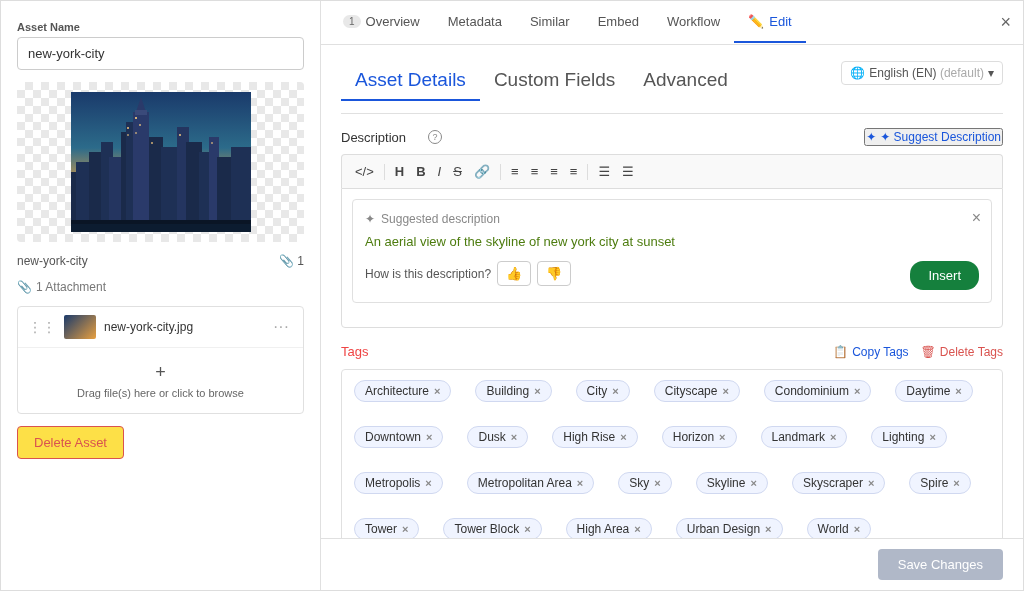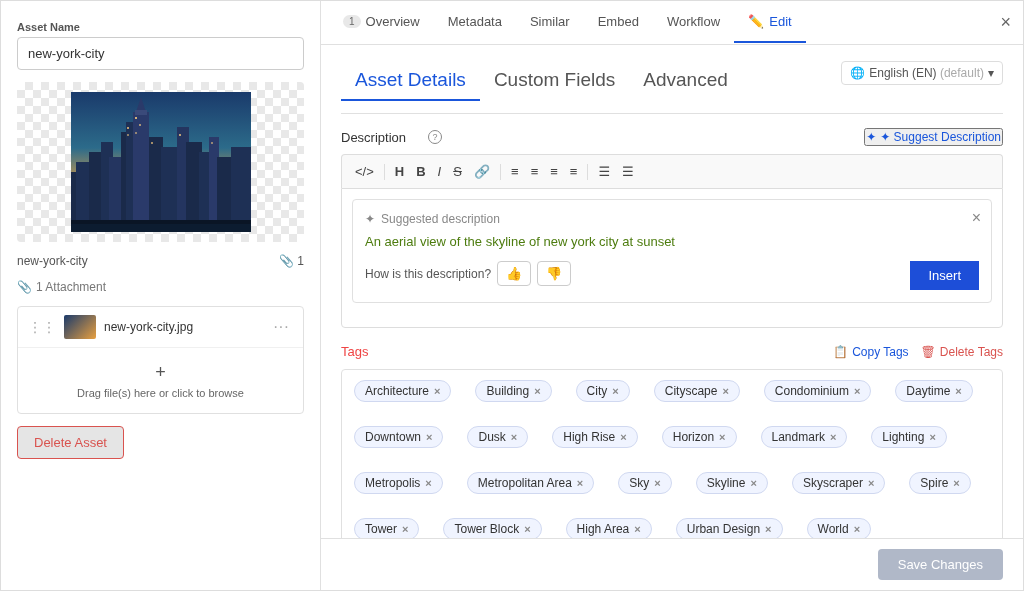--- a/index.html
+++ b/index.html
@@ -20,21 +20,21 @@
     .attachment-section { border: 1px solid #e0e0e0; border-radius: 4px; }
     .attachment-item { display: flex; align-items: center; gap: 8px; padding: 8px 10px; border-bottom: 1px solid #f0f0f0; }
     .drag-handle { color: #aaa; font-size: 14px; cursor: grab; }
     .attachment-thumb { width: 32px; height: 24px; background: linear-gradient(135deg, #1a3a6b, #e8a040); border-radius: 2px; flex-shrink: 0; }
     .attachment-name { flex: 1; font-size: 12px; color: #333; }
     .attachment-menu { color: #aaa; font-size: 16px; cursor: pointer; padding: 0 4px; }
     .drop-zone { display: flex; flex-direction: column; align-items: center; justify-content: center; padding: 14px; gap: 4px; cursor: pointer; }
     .drop-plus { font-size: 18px; color: #555; }
     .drop-text { font-size: 11px; color: #666; }
 
-    .delete-asset-btn { border: 1.5px solid #d9534f; color: #d9534f; background: #e5e5e5; border-radius: 4px; padding: 8px 16px; font-size: 13px; cursor: pointer; width: fit-content; }
+    .delete-asset-btn { border: 1.5px solid #d9534f; color: #d9534f; background: #fde047; border-radius: 4px; padding: 8px 16px; font-size: 13px; cursor: pointer; width: fit-content; }
 
     
     .right-panel { flex: 1; display: flex; flex-direction: column; background: #fff; overflow: hidden; }
 
     
     .top-nav { display: flex; align-items: center; border-bottom: 1px solid #e0e0e0; padding: 0 0 0 8px; background: #fff; min-height: 44px; }
     .nav-tabs { display: flex; align-items: stretch; flex: 1; }
     .nav-tab { padding: 12px 14px; font-size: 13px; color: #555; cursor: pointer; white-space: nowrap; border-bottom: 2px solid transparent; display: flex; align-items: center; gap: 5px; }
     .nav-tab.active { color: #1a56db; border-bottom: 2px solid #1a56db; font-weight: 500; }
     .nav-tab .tab-count { background: #e8e8e8; border-radius: 10px; padding: 1px 6px; font-size: 10px; color: #666; }
@@ -62,21 +62,21 @@
     .editor-body { border: 1px solid #ddd; border-radius: 0 0 4px 4px; min-height: 140px; background: #fff; }
 
     
     .suggestion-box { margin: 10px; border: 1px solid #e0e0e0; border-radius: 4px; padding: 12px; position: relative; }
     .suggestion-header { display: flex; align-items: center; gap: 6px; font-size: 12px; color: #888; margin-bottom: 8px; }
     .suggestion-close { position: absolute; right: 10px; top: 10px; font-size: 16px; color: #888; cursor: pointer; line-height: 1; }
     .suggestion-text { font-size: 13px; color: #4d7c0f; margin-bottom: 12px; }
     .suggestion-footer { display: flex; align-items: flex-start; justify-content: space-between; }
     .feedback-row { display: flex; align-items: center; gap: 6px; font-size: 12px; color: #555; }
     .feedback-btn { border: 1px solid #ccc; background: #fff; border-radius: 4px; padding: 4px 8px; cursor: pointer; font-size: 13px; }
-    .insert-btn { background: #1d4ed8; color: #fff; border: none; border-radius: 0; padding: 7px 18px; font-size: 13px; cursor: pointer; }
+    .insert-btn { background: #15803d; color: #fff; border: none; border-radius: 13px; padding: 7px 18px; font-size: 13px; cursor: pointer; }
 
     
     .tags-section { margin-top: 16px; }
     .tags-header { display: flex; align-items: center; justify-content: space-between; margin-bottom: 10px; }
     .tags-label { font-size: 13px; font-weight: 500; color: #ef4444; }
     .tags-actions { display: flex; gap: 12px; align-items: center; }
     .copy-tags-btn { font-size: 12px; color: #1a56db; cursor: pointer; display: flex; align-items: center; gap: 4px; border: none; background: none; }
     .delete-tags-btn { font-size: 12px; color: #d9534f; cursor: pointer; display: flex; align-items: center; gap: 4px; border: none; background: none; }
 
     .tags-container { border: 1px solid #e0e0e0; border-radius: 4px; padding: 10px 12px; display: flex; flex-wrap: wrap; gap: 24px; min-height: 100px; }

